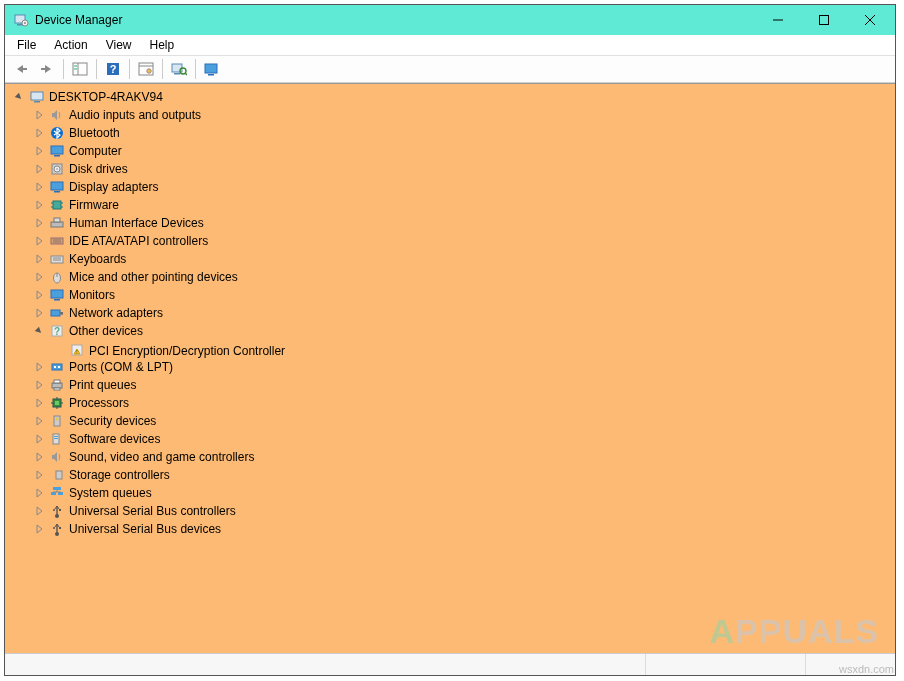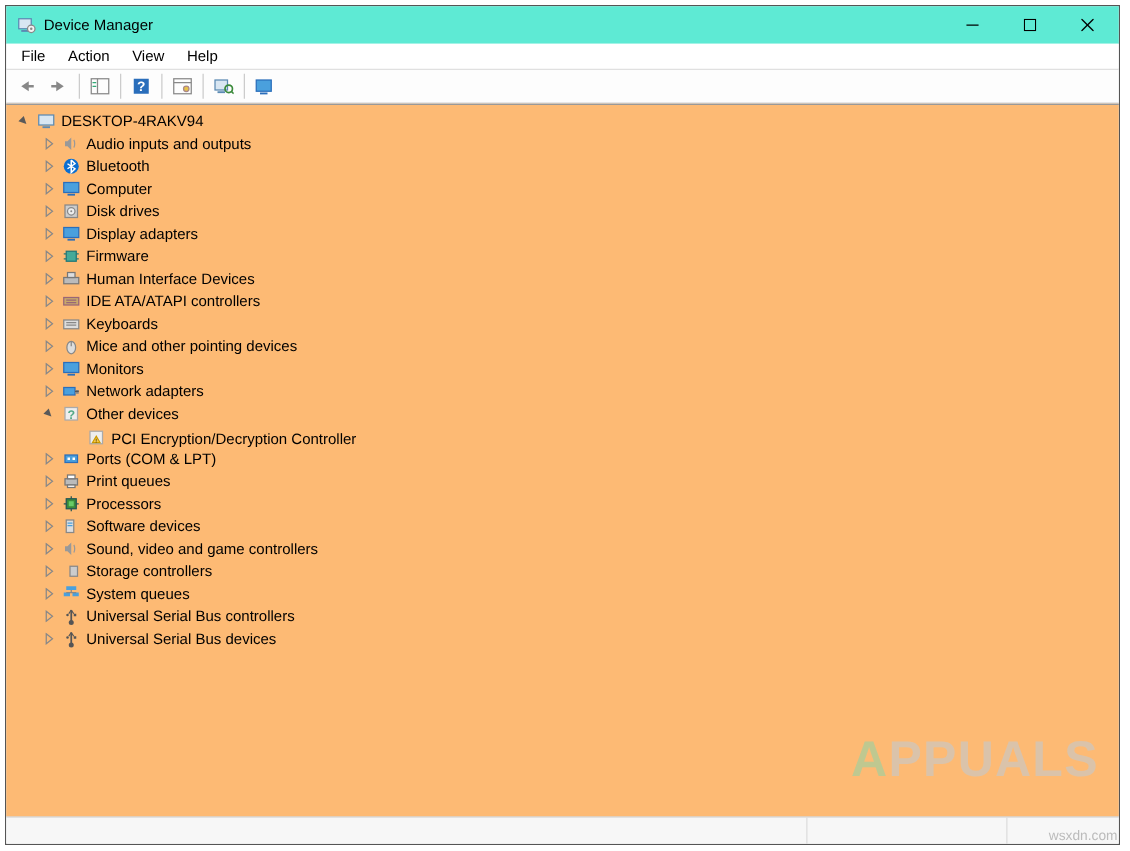--- a/index.html
+++ b/index.html
@@ -112,22 +112,22 @@
       border-top: 1px solid #ccc;
       background: #f7f7f7;
       display: flex;
     }
     .statusbar .pane1 { flex: 1; }
     .statusbar .pane2 { width: 160px; border-left: 1px solid #ddd; }
     .statusbar .pane3 { width: 90px; border-left: 1px solid #ddd; }
     .watermark {
       position: absolute;
       right: 16px;
-      bottom: 44px;
-      font-size: 40px;
+      bottom: 24px;
+      font-size: 34px;
       font-weight: 700;
       color: #c8c8c8;
       letter-spacing: 1px;
       opacity: 0.65;
       pointer-events: none;
       font-family: Arial, sans-serif;
     }
     .watermark .green { color: #9fd09f; }
     .wsx {
       position: absolute;
@@ -501,20 +501,34 @@
           <span class="node-label">Processors</span>
         </div>
         <div class="tree-node lvl1">
           <span class="exp">
             <svg width="10" height="10" viewBox="0 0 10 10">
               <path d="M3 1 L8 5 L3 9 Z" fill="none" stroke="#888" stroke-width="1"></path>
             </svg>
           </span>
           <span class="node-icon">
             <svg width="16" height="16" viewBox="0 0 16 16">
+              <rect x="5" y="3" width="6" height="10" fill="#ccc" stroke="#888"></rect>
+              <circle cx="8" cy="6" r="1.5" fill="#e6c24a"></circle>
+            </svg>
+          </span>
+          <span class="node-label">Security devices</span>
+        </div>
+        <div class="tree-node lvl1">
+          <span class="exp">
+            <svg width="10" height="10" viewBox="0 0 10 10">
+              <path d="M3 1 L8 5 L3 9 Z" fill="none" stroke="#888" stroke-width="1"></path>
+            </svg>
+          </span>
+          <span class="node-icon">
+            <svg width="16" height="16" viewBox="0 0 16 16">
               <rect x="4" y="3" width="6" height="10" fill="#ddd" stroke="#888"></rect>
               <rect x="5" y="5" width="4" height="1" fill="#4aa0dd"></rect>
               <rect x="5" y="7" width="4" height="1" fill="#4aa0dd"></rect>
             </svg>
           </span>
           <span class="node-label">Software devices</span>
         </div>
         <div class="tree-node lvl1">
           <span class="exp">
             <svg width="10" height="10" viewBox="0 0 10 10">

